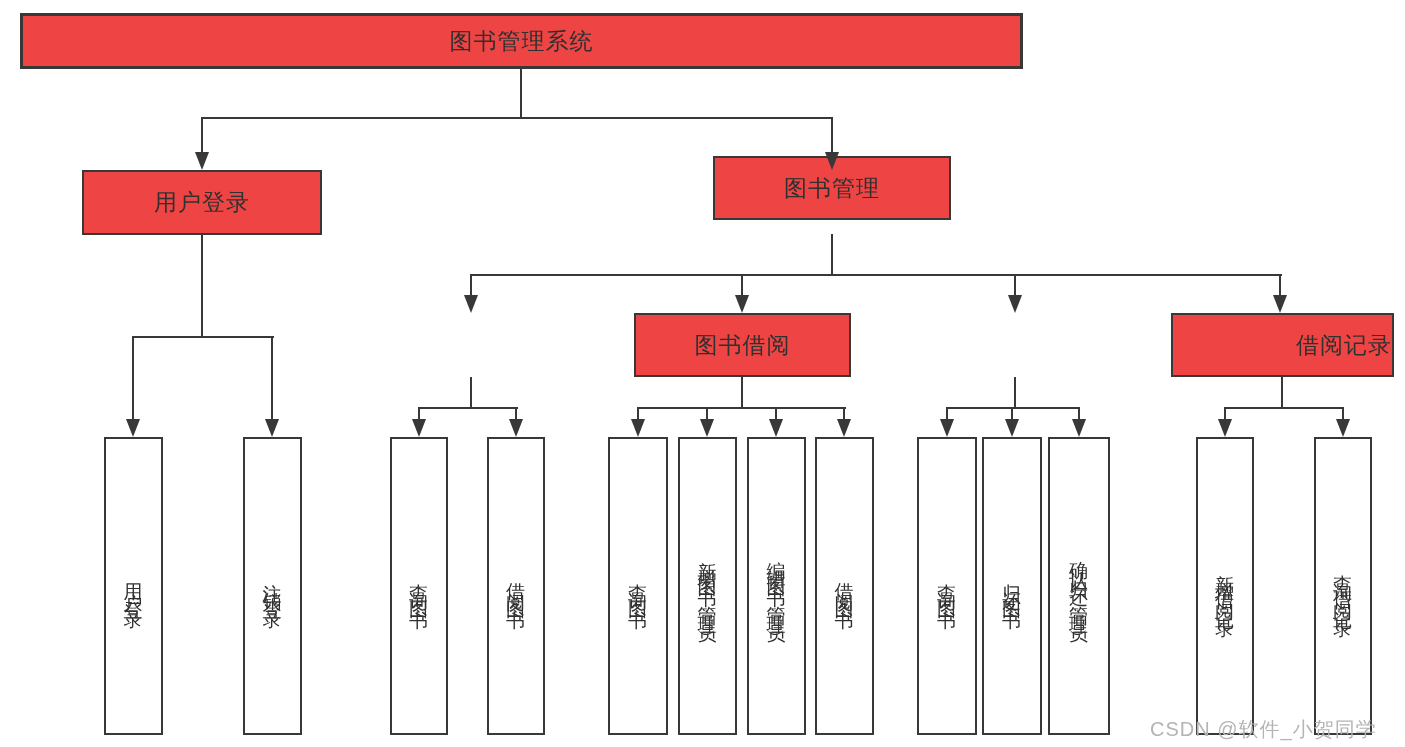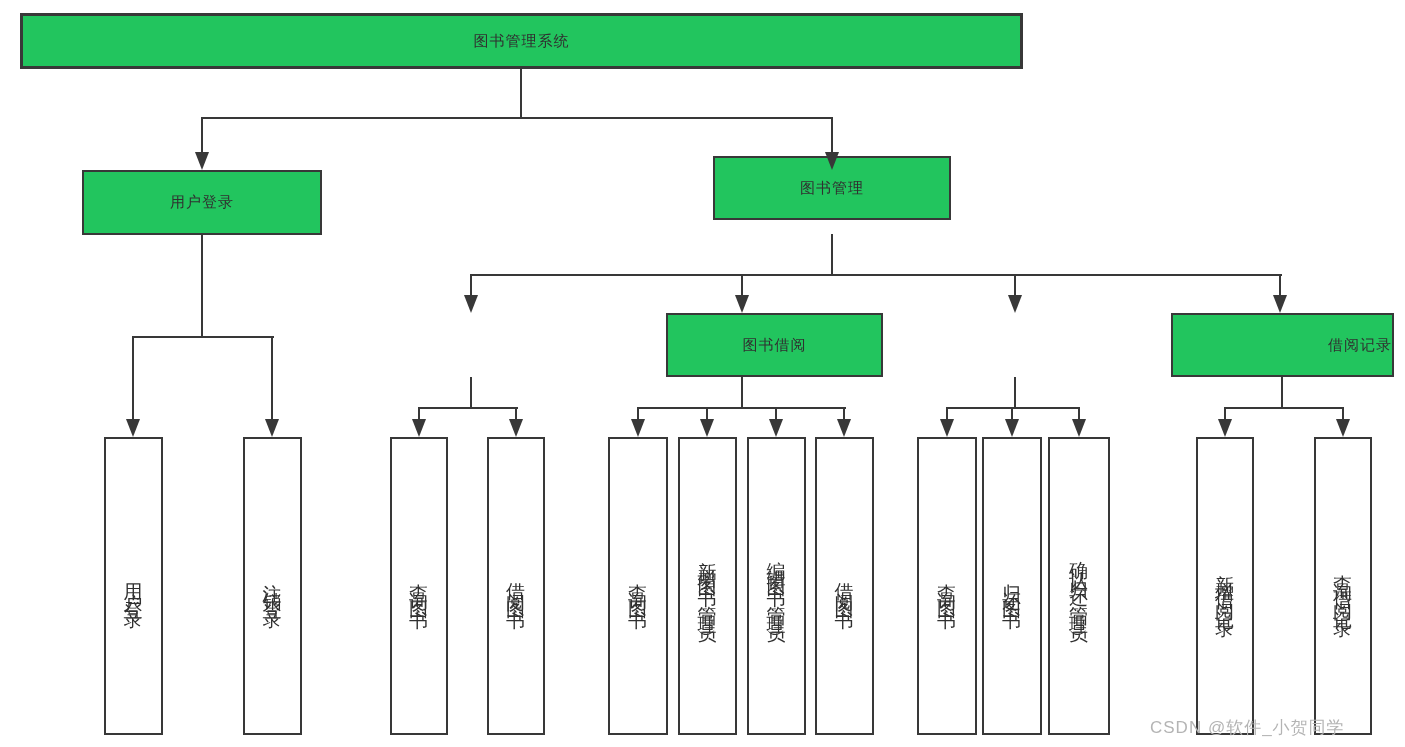--- a/index.html
+++ b/index.html
@@ -7,27 +7,27 @@
   #canvas {
     position: relative;
     width: 1405px;
     height: 747px;
     background: #ffffff;
     font-family: "Liberation Sans", "DejaVu Sans", sans-serif;
     overflow: hidden;
   }
   .node {
     position: absolute;
-    background: #22c55e;
+    background: #ef4444;
     border: 2px solid #383838;
     display: flex;
     align-items: center;
     justify-content: center;
     color: #303030;
-    font-size: 15px;
+    font-size: 23px;
     letter-spacing: 1px;
     white-space: nowrap;
   }
   .root { border-width: 3px; }
   .vnode {
     position: absolute;
     top: 437px;
     height: 298px;
     background: #ffffff;
     border: 2px solid #383838;
@@ -49,21 +49,21 @@
     position: absolute;
     width: 0; height: 0;
     border-left: 7px solid transparent;
     border-right: 7px solid transparent;
     border-top: 18px solid #383838;
   }
   .watermark {
     position: absolute;
     left: 1150px;
     top: 716px;
-    font-size: 17px;
+    font-size: 20px;
     color: #b4b4b4;
     letter-spacing: 1px;
     z-index: 10;
     white-space: nowrap;
   }
 </style>
 </head>
 <body>
 
 <div id="canvas">
@@ -72,21 +72,21 @@
     <span>图书管理系统</span>
   </div>
 
   <div class="node" style="left:82px; top:170px; width:240px; height:65px;">
     <span>用户登录</span>
   </div>
   <div class="node" style="left:713px; top:156px; width:238px; height:64px;">
     <span>图书管理</span>
   </div>
 
-  <div class="node" style="left:634px; top:313px; width:217px; height:64px;margin-left:32px;">
+  <div class="node" style="left:634px; top:313px; width:217px; height:64px;">
     <span>图书借阅</span>
   </div>
   <div class="node" style="left:1171px; top:313px; width:223px; height:64px;justify-content:flex-end;">
     <span>借阅记录</span>
   </div>
 
   <div class="vnode" style="left:104px; width:59px;">
     <span class="vtext">用户登录</span>
   </div>
   <div class="vnode" style="left:243px; width:59px;">

